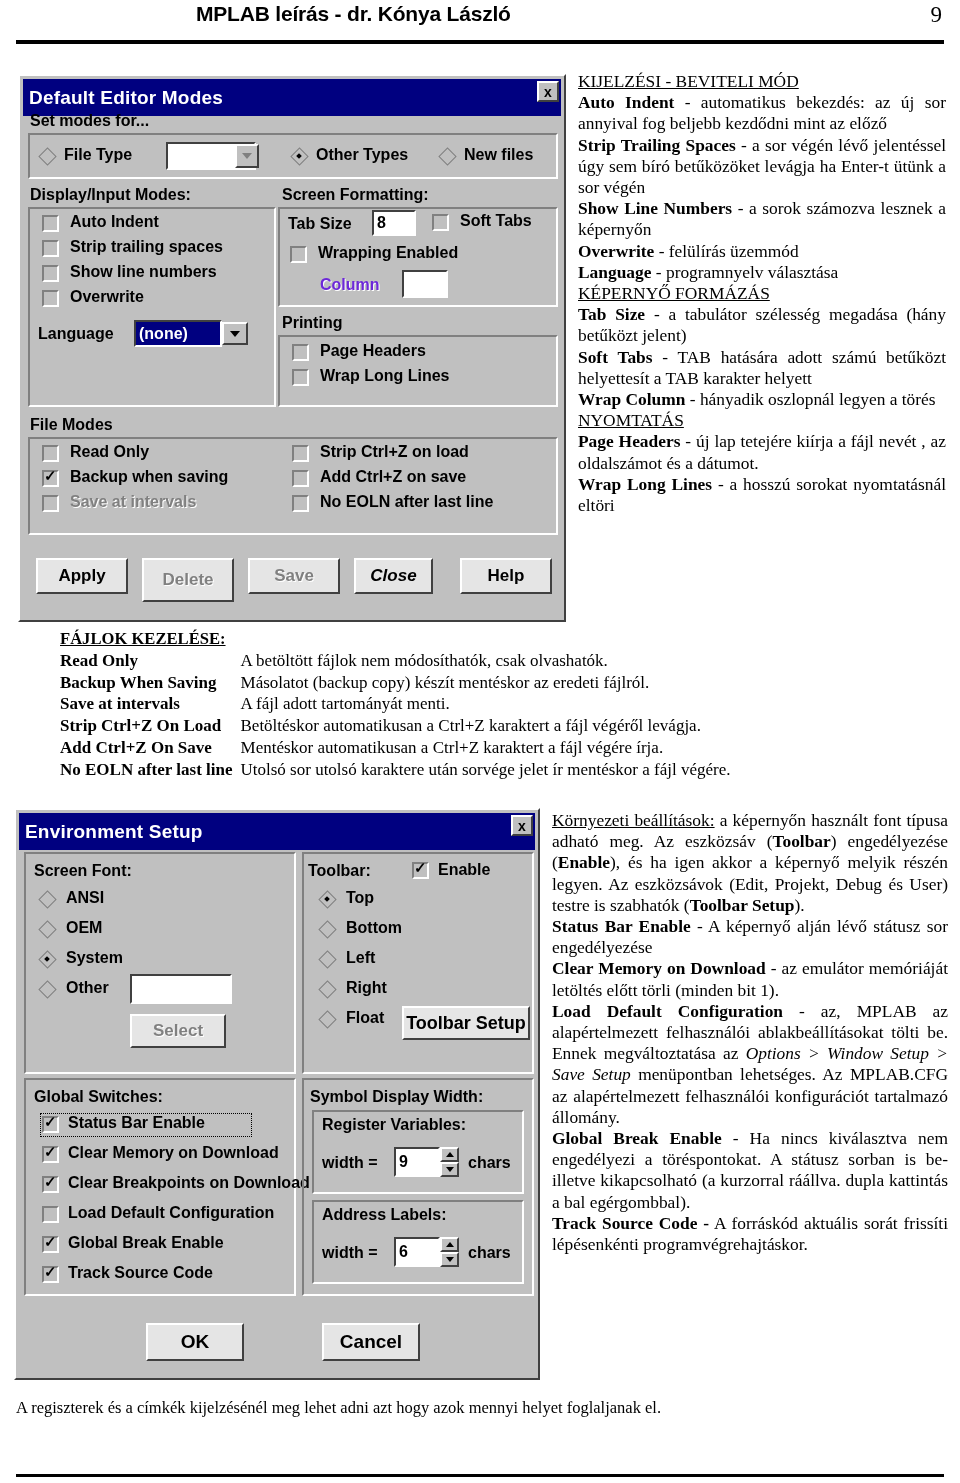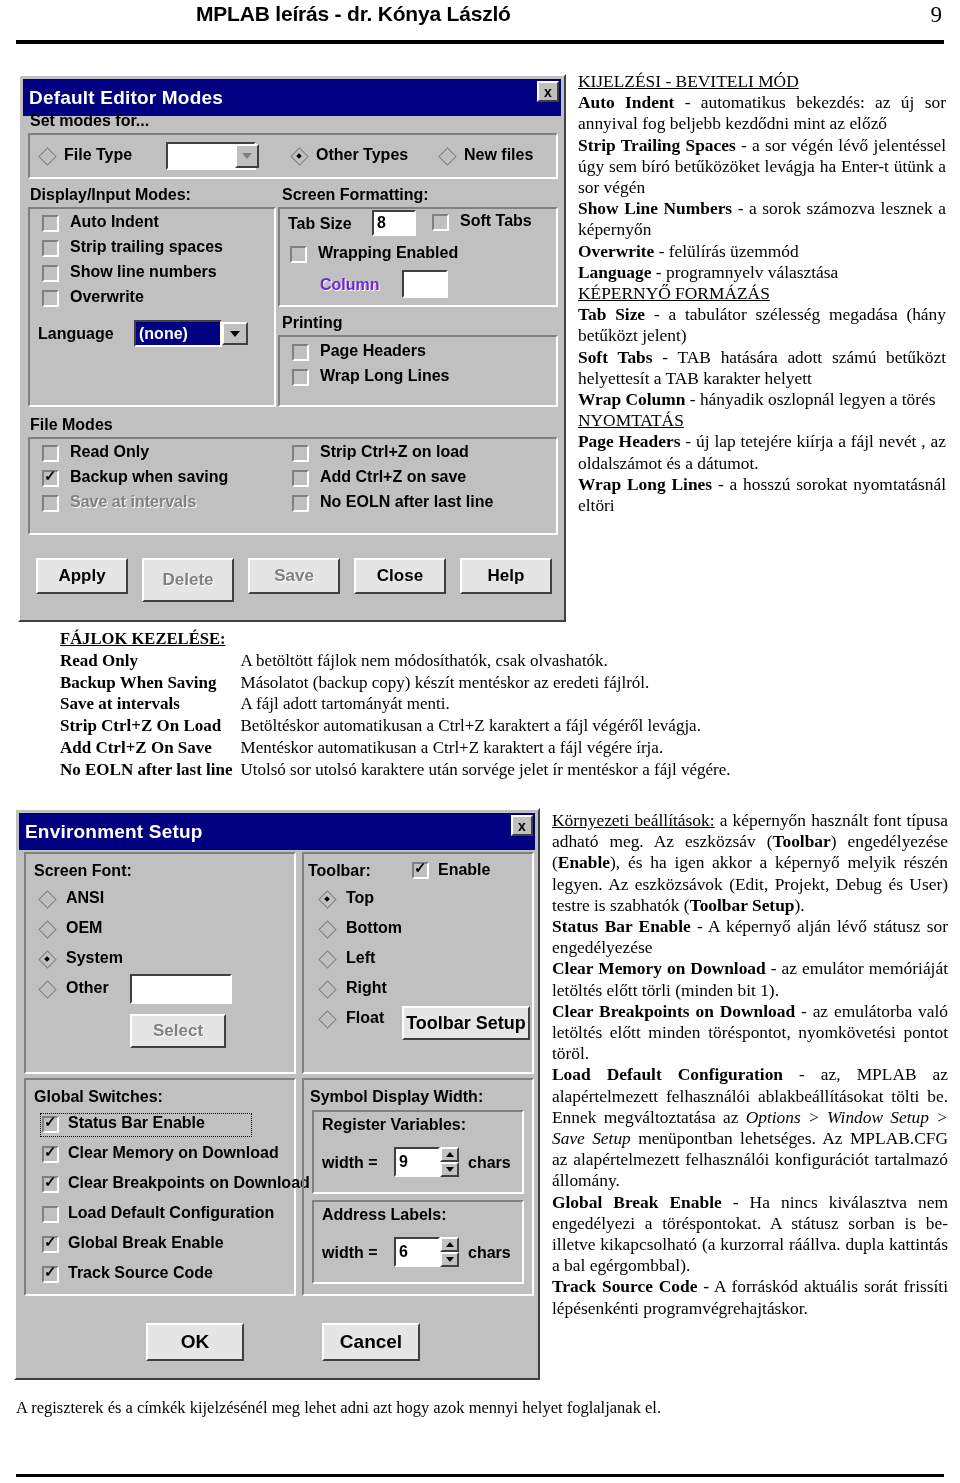--- a/index.html
+++ b/index.html
@@ -307,21 +307,21 @@
 
   <div class="cb" style="left:272px;top:394px;"></div>
   <div class="cblabel" style="left:300px;top:392px;">Add Ctrl+Z on save</div>
 
   <div class="cb" style="left:272px;top:419px;"></div>
   <div class="cblabel" style="left:300px;top:417px;">No EOLN after last line</div>
 
   <div class="btn" style="left:16px;top:482px;width:92px;height:36px;">Apply</div>
   <div class="btn disabled" style="left:122px;top:482px;width:92px;height:44px;">Delete</div>
   <div class="btn disabled" style="left:228px;top:482px;width:92px;height:36px;">Save</div>
-  <div class="btn" style="left:334px;top:482px;width:92px;height:36px;">Close</div>
+  <div class="btn" style="left:334px;top:482px;width:79px;height:36px;font-style:italic;">Close</div>
   <div class="btn" style="left:440px;top:482px;width:92px;height:36px;">Help</div>
 </div>
 
 <div class="prose" style="left:578px;top:71px;width:368px;">
   <p class="hd">KIJELZÉSI - BEVITELI MÓD</p>
   <p><b>Auto Indent</b><span> - automatikus bekezdés: az új sor annyival fog beljebb kezdődni mint az előző</span></p>
   <p><b>Strip Trailing Spaces</b><span> -  a sor végén lévő jelentéssel úgy sem bíró betűközöket levágja ha Enter-t ütünk a sor végén</span></p>
   <p><b>Show Line Numbers</b><span>  - a sorok számozva lesznek a képernyőn</span></p>
   <p><b>Overwrite</b><span> - felülírás üzemmód</span></p>
   <p><b>Language</b><span> - programnyelv választása</span></p>
@@ -468,20 +468,19 @@
   <div class="plain" style="left:452px;top:434px;">chars</div>
 
   <div class="btn" style="left:130px;top:513px;width:98px;height:38px;font-size:19px;">OK</div>
   <div class="btn" style="left:306px;top:513px;width:98px;height:38px;font-size:19px;">Cancel</div>
 </div>
 
 <div class="prose" style="left:552px;top:810px;width:396px;">
   <p><span class="hd">Környezeti beállítások:</span><span> a képernyőn használt font típusa adható meg. Az eszközsáv (<b>Toolbar</b>) engedélyezése (<b>Enable</b>), és ha igen akkor a képernyő melyik részén legyen. Az eszközsávok (Edit, Projekt, Debug és User) testre is szabhatók (<b>Toolbar Setup</b>).</span></p>
   <p><b>Status Bar Enable</b><span> - A képernyő alján lévő státusz sor engedélyezése</span></p>
   <p><b>Clear Memory on Download</b><span> - az emulátor memóriáját letöltés előtt törli (minden bit 1).</span></p>
-  <p><b>Clear Breakpoints on Download</b><span> - az emulátorba való letöltés előtt minden töréspontot, nyomkövetési pontot töröl.</span></p>
   <p><b>Load Default Configuration</b><span> - az, MPLAB az alapértelmezett felhasználói ablakbeállításokat tölti be. Ennek megváltoztatása az <i>Options &gt; Window Setup &gt; Save Setup</i> menüpontban lehetséges. Az MPLAB.CFG az alapértelmezett felhasználói konfigurációt tartalmazó állomány.</span></p>
   <p><b>Global Break Enable</b><span>  - Ha nincs kiválasztva nem engedélyezi a töréspontokat. A státusz sorban is be- illetve kikapcsolható (a kurzorral ráállva. dupla kattintás a bal egérgombbal).</span></p>
   <p><b>Track Source Code -</b><span> A forráskód aktuális sorát frissíti lépésenkénti programvégrehajtáskor.</span></p>
 </div>
 
 <div class="footline">A regiszterek és a címkék kijelzésénél meg lehet adni azt hogy azok mennyi helyet foglaljanak el.</div>
 <div class="foot-rule"></div>
 
 </body></html>

